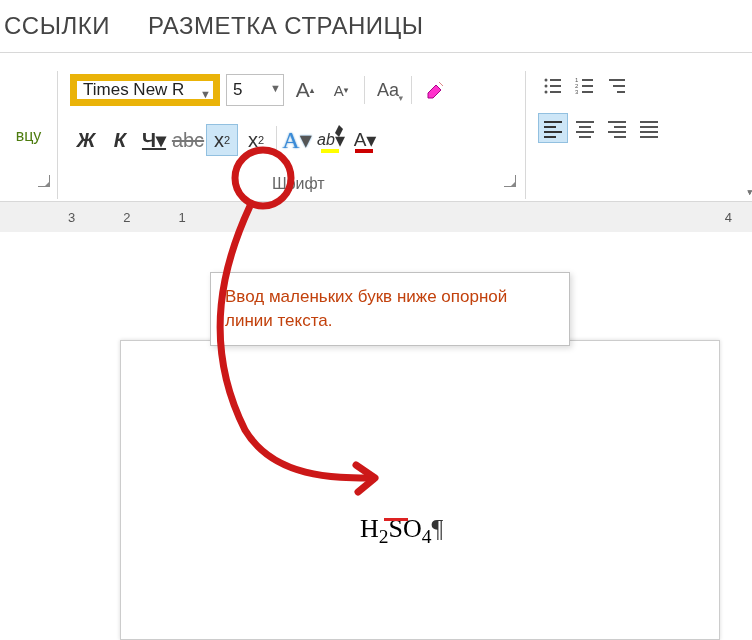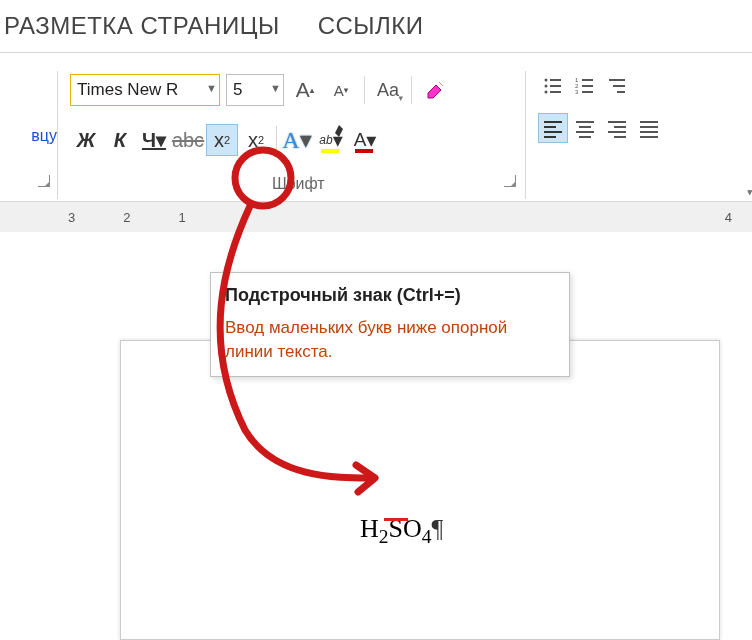--- a/index.html
+++ b/index.html
@@ -38,21 +38,21 @@
     border-right: 1px solid #d8d8d8;
     padding-left: 12px;
   }
   .group-para {
     padding-left: 12px;
     width: 200px;
   }
   .row1 { display: flex; align-items: center; gap: 6px; height: 38px; }
   .fontname {
     width: 150px; height: 32px;
-    border: 1px solid #eab308;
+    border: 7px solid #eab308;
     display: flex; align-items: center;
     padding-left: 6px;
     font-size: 17px;
     color: #222;
     position: relative;
   }
   .fontname .dd, .fontsize .dd {
     position: absolute; right: 2px; top: 7px;
     color: #666; font-size: 11px;
   }
@@ -179,28 +179,28 @@
   .align-btn svg { width: 22px; height: 20px; }
   .para-row { display: flex; gap: 2px; align-items: center; }
   .para-row2 { margin-top: 12px; display: flex; gap: 2px; align-items: center; }
   .align-btn.active { background: #cde6f7; border: 1px solid #92c0e0; width: 30px; height: 30px; display: flex; align-items: center; justify-content: center; }
   .eraser { color: #d66; }
 </style>
 </head>
 <body>
 
 <div class="tabs">
+  <div class="tab">ССЫЛКИ</div>
   <div class="tab">РАЗМЕТКА СТРАНИЦЫ</div>
-  <div class="tab">ССЫЛКИ</div>
 </div>
 <div class="divider"></div>
 
 <div class="ribbon">
   <div class="group-left">
-    <div style="font-size:16px;color:#1d4ed8;text-align:right;">вцу</div>
+    <div style="font-size:16px;color:#4d7c0f;">вцу</div>
   </div>
 
   <div class="group-font">
     <div class="row1">
       <div class="fontname">
         <span>Times New R</span>
         <span class="dd">▼</span>
       </div>
       <div class="fontsize">
         <span>5</span>
@@ -243,21 +243,21 @@
       <div class="fmtbtn">
         <span>x</span>
           <sup style="font-size:11px;">2</sup>
       </div>
       <div class="vsep"></div>
       <div class="fmtbtn text-effect" style="font-family:serif;font-size:24px;text-shadow:0 0 2px #59c;position:relative;">
         <span>A</span>
         <span class="tiny-dd" style="color:#555;">▾</span>
       </div>
       <div class="fmtbtn highlighter-btn" style="position:relative;">
-        <span style="font-style:italic;font-size:12px;">ab</span>
+        <span style="font-style:italic;font-size:16px;">ab</span>
         <svg width="8" height="12" style="position:absolute;top:1px;right:4px;" viewBox="0 0 8 12">
             <path d="M0 8 L4 0 L8 4 L4 12 Z" fill="#333"></path>
           </svg>
         <div class="hl-bar"></div>
         <span class="tiny-dd">▾</span>
       </div>
       <div class="fmtbtn fontcolor-btn" style="position:relative;">
         <span style="font-size:19px;">A</span>
         <div class="fc-bar"></div>
         <span class="tiny-dd">▾</span>
@@ -349,21 +349,20 @@
 </div>
 
 <div class="page"></div>
 
 <div class="doc-text">
   <span>H</span><sub>2</sub><span>SO</span><sub>4</sub><span class="pilcrow">¶</span>
 </div>
 <div class="red-underline"></div>
 
 <div class="tooltip">
-  <div class="tooltip-title">Подстрочный знак (Ctrl+=)</div>
   <div class="tooltip-body">Ввод маленьких букв ниже опорной линии текста.</div>
 </div>
 
 <svg class="annotation-svg" width="752" height="640">
   <circle cx="263" cy="178" r="28" fill="none" stroke="#cc1818" stroke-width="7"></circle>
   <path d="M 250 206 C 225 260, 200 340, 245 430 C 275 480, 340 478, 375 478" fill="none" stroke="#cc1818" stroke-width="7"></path>
   <path d="M 375 478 L 356 465 M 375 478 L 358 492" fill="none" stroke="#cc1818" stroke-width="7" stroke-linecap="round"></path>
 </svg>
 
 </body></html>

